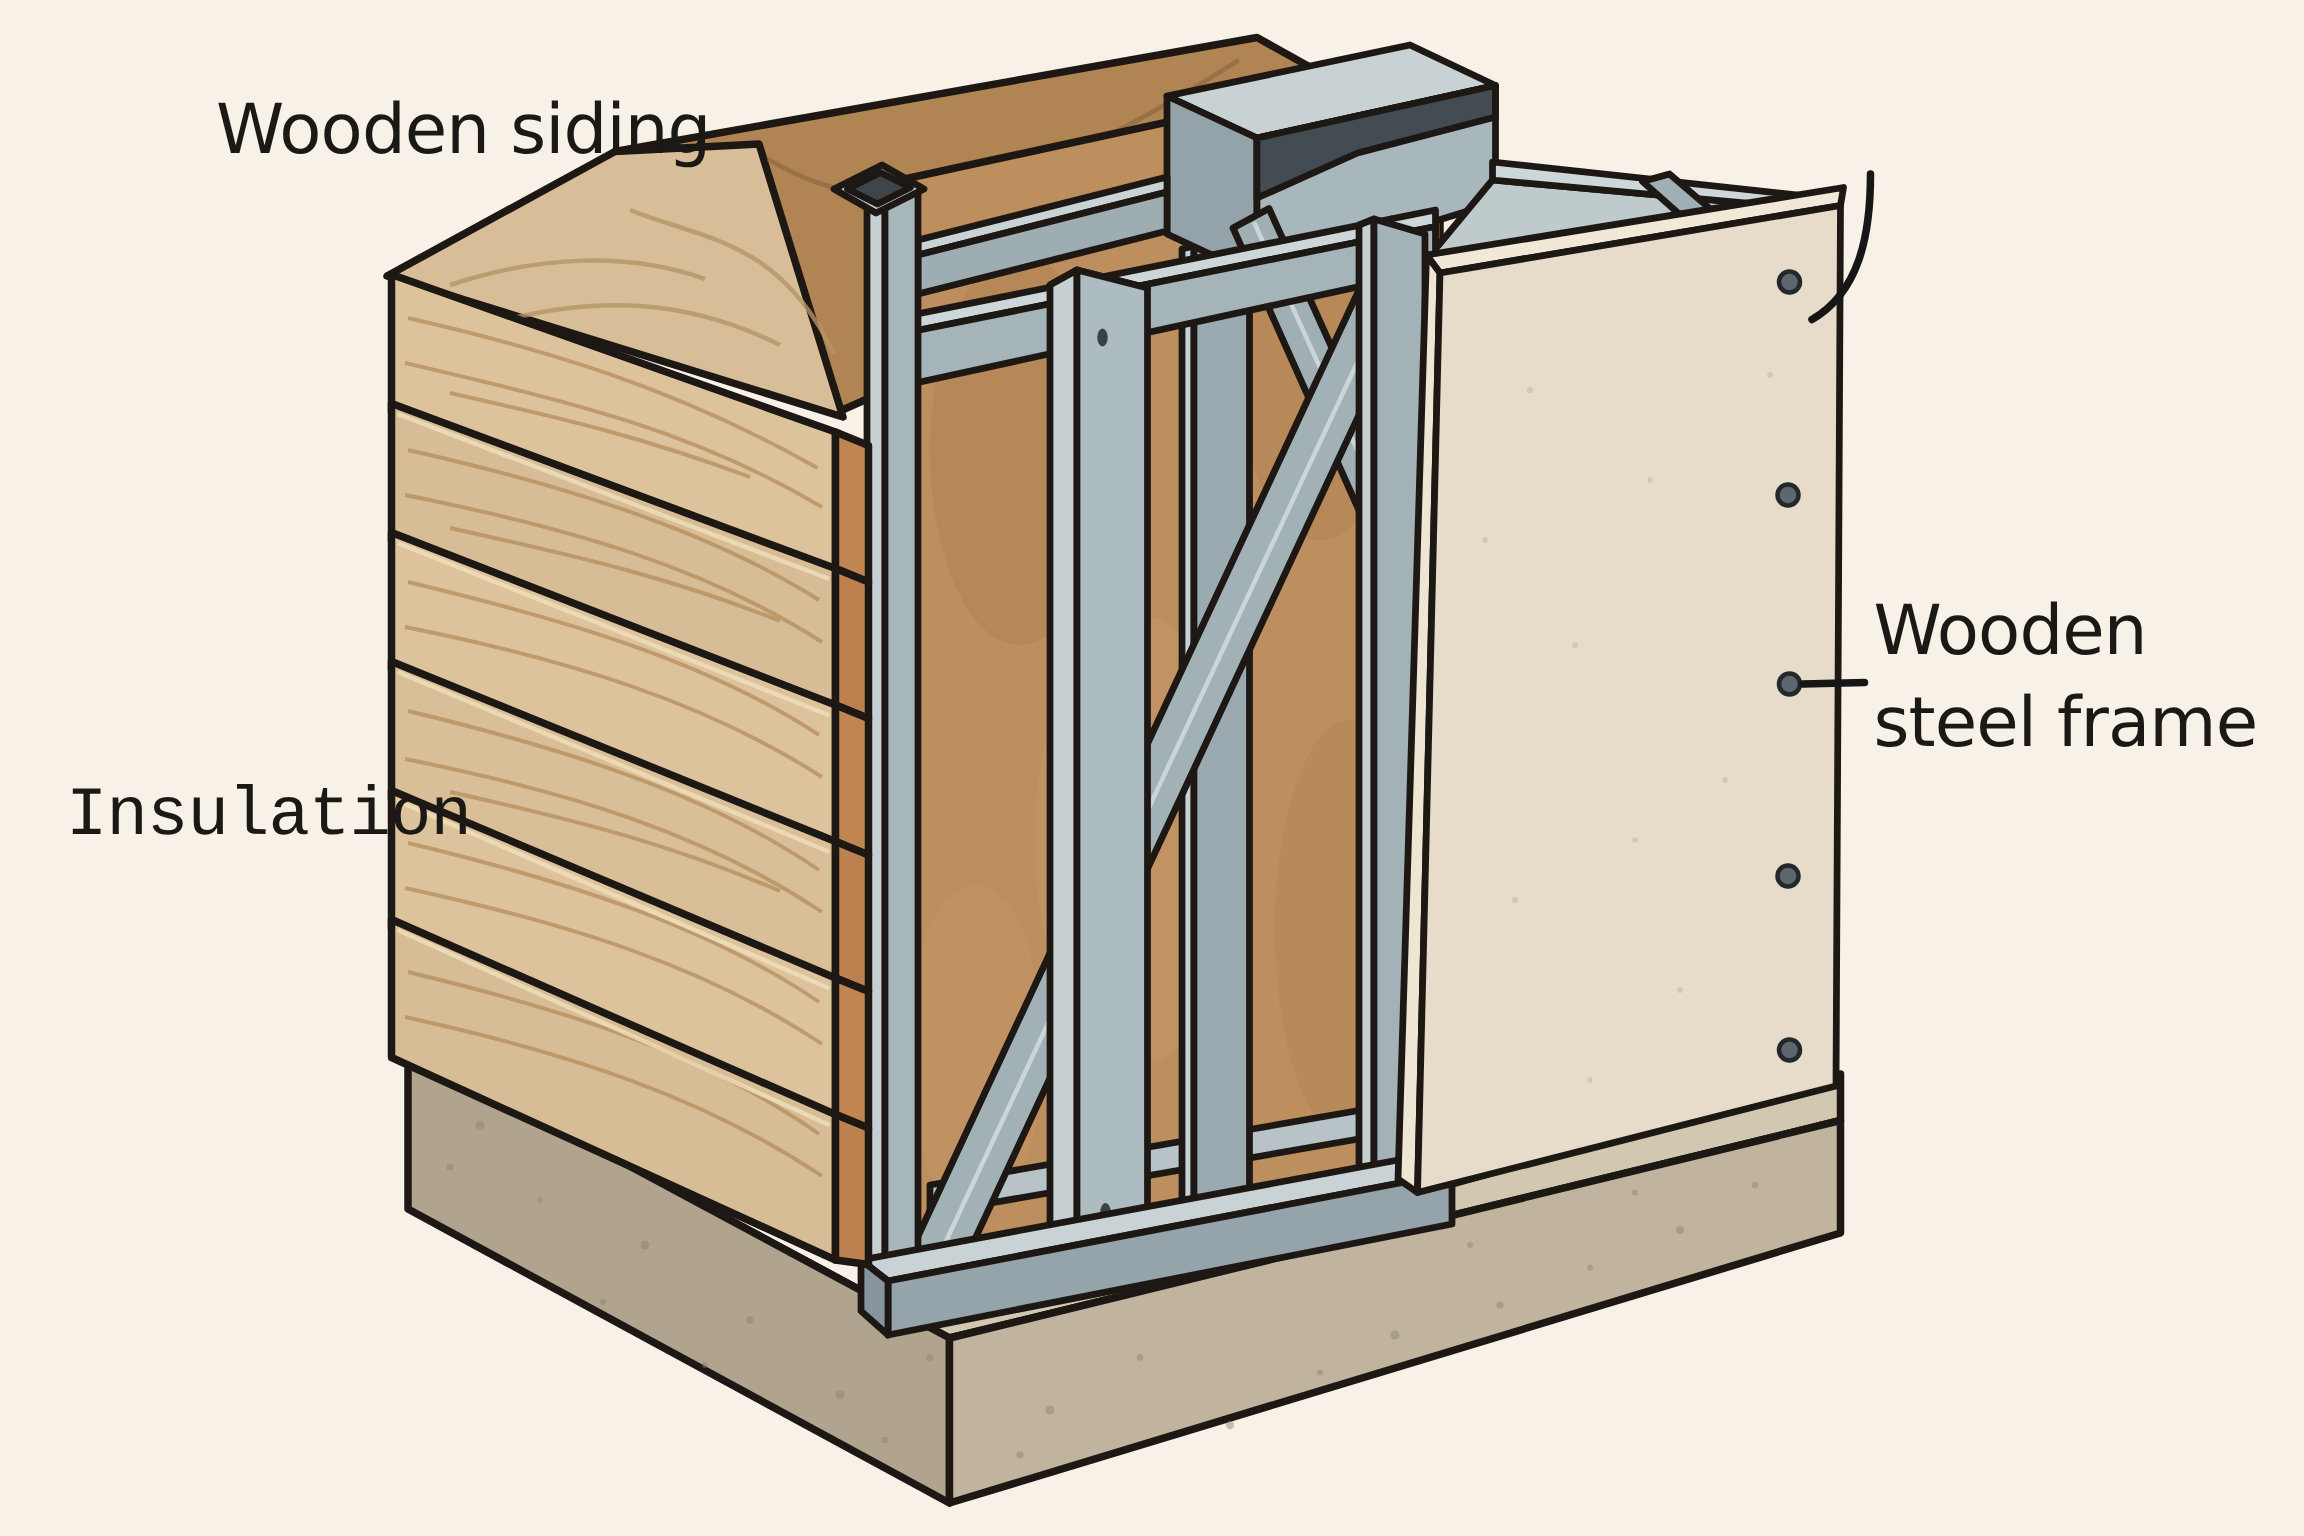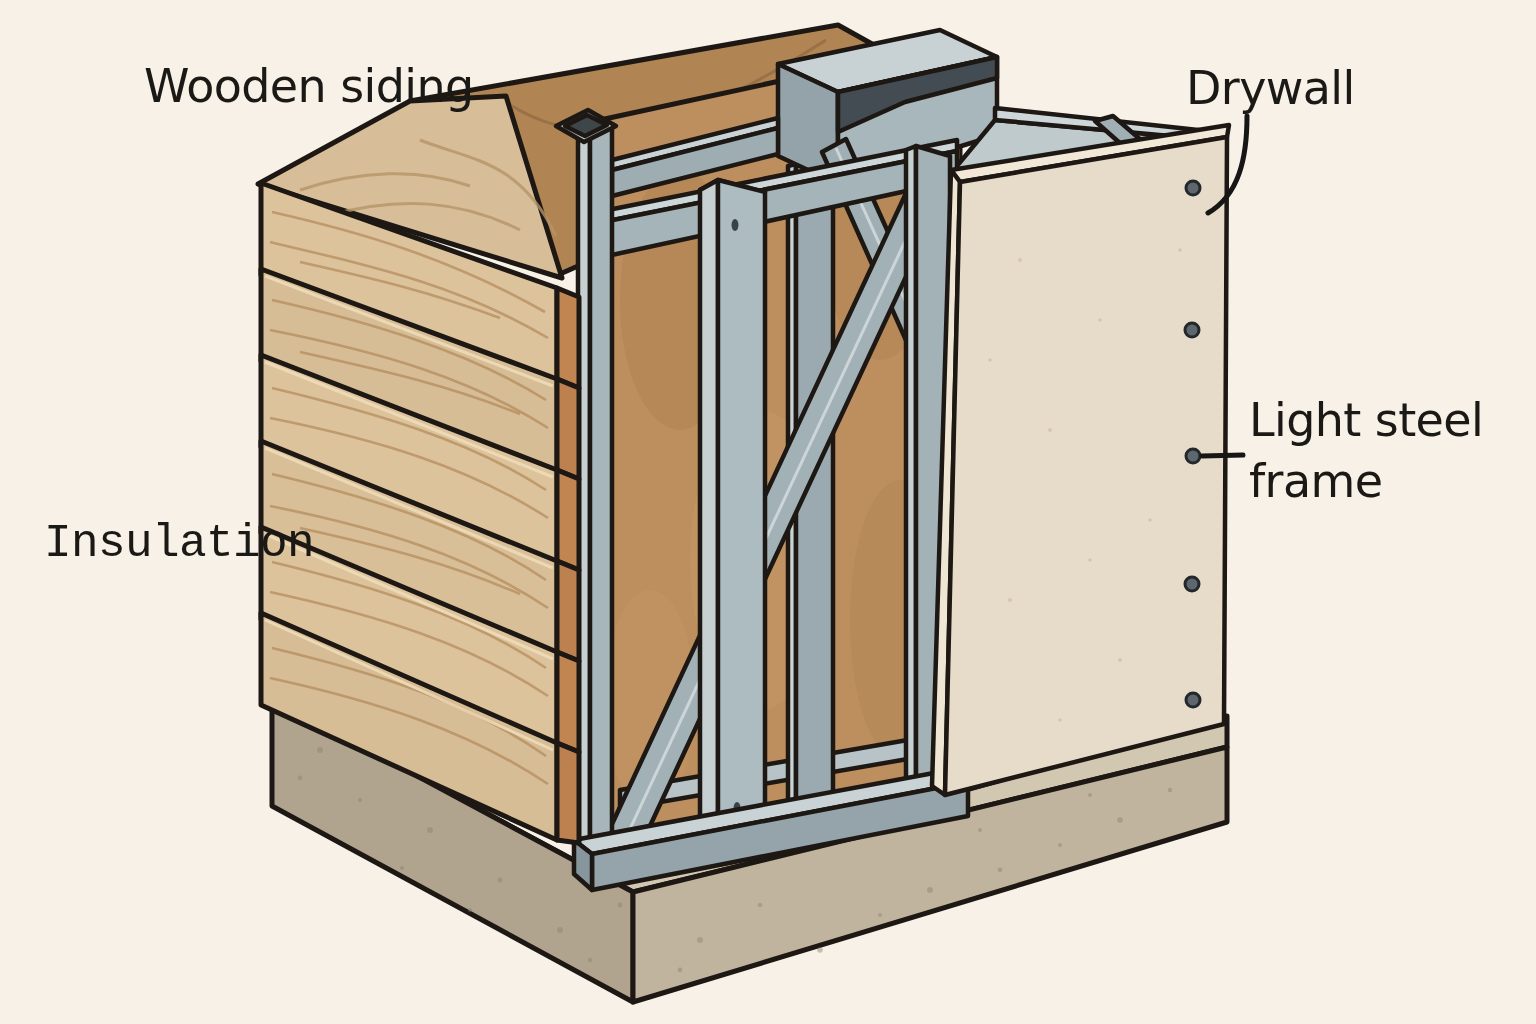--- a/index.html
+++ b/index.html
@@ -229,18 +229,17 @@
   </g>
 
   <g stroke="#161616" stroke-width="5" fill="none" stroke-linecap="round">
     <path d="M1247,116 C 1247,158 1239,195 1208,213"></path>
     <path d="M1202,456 L1243,455"></path>
   </g>
 </svg>
 
   <div class="diagram-label lbl-wooden-siding">Wooden siding</div>
 
-  <div class="diagram-label lbl-drywall">Drywall</div>
 
   <div class="diagram-label lbl-insulation">Insulation</div>
 
-  <div class="diagram-label lbl-steel">Light steel frame</div>
+  <div class="diagram-label lbl-steel">Wooden steel frame</div>
 </div>
 
 </body></html>

